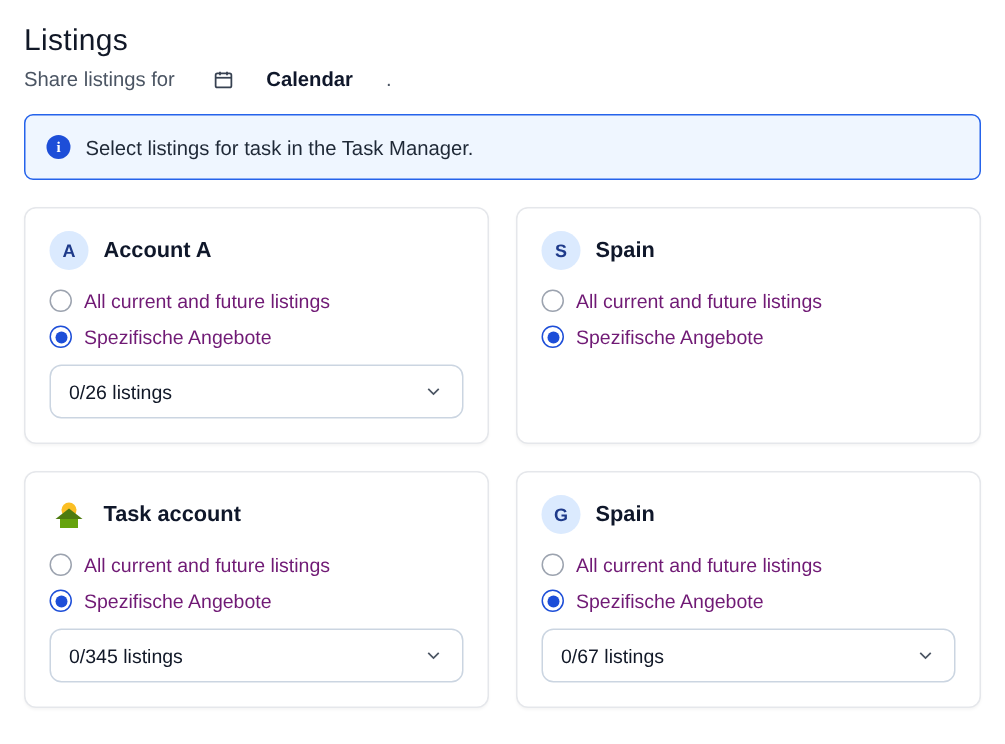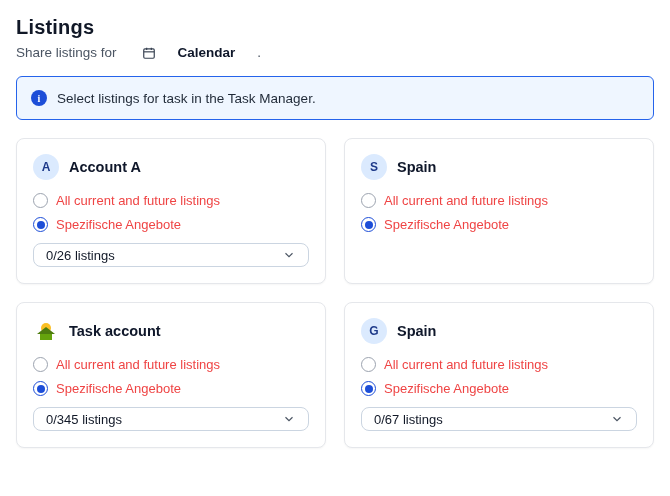--- a/index.html
+++ b/index.html
@@ -7,21 +7,21 @@
     width: 670px; height: 496px;
     background: #ffffff;
     font-family: "Liberation Sans", sans-serif;
     color: #1f2937;
     overflow: hidden;
   }
   .page { padding: 16px 16px 18px 16px; }
 
   .page-title {
     font-size: 20px;
-    font-weight: 700;
+    font-weight: 400;
     color: #111827;
     letter-spacing: 0.2px;
   }
   .subtitle {
     margin-top: 6px;
     font-size: 13.5px;
     color: #4b5563;
     display: flex;
     align-items: center;
     gap: 22px;
@@ -98,21 +98,21 @@
     font-size: 14.5px;
     font-weight: 700;
     color: #0f172a;
   }
 
   .radio-row {
     display: flex;
     align-items: center;
     gap: 8px;
     font-size: 13px;
-    color: #ef4444;
+    color: #701a75;
     margin-bottom: 9px;
     cursor: pointer;
   }
   .radio {
     width: 15px; height: 15px;
     flex: 0 0 15px;
     border-radius: 50%;
     border: 1.5px solid #9ca3af;
     background: #ffffff;
     display: inline-flex;
@@ -122,21 +122,21 @@
   .radio.selected { border-color: #1d4ed8; }
   .radio.selected::after {
     content: "";
     width: 8px; height: 8px;
     border-radius: 50%;
     background: #1d4ed8;
   }
 
   .dropdown {
     margin-top: 11px;
-    height: 24px;
+    height: 36px;
     border: 1px solid #cbd5e1;
     border-radius: 8px;
     background: #ffffff;
     display: flex;
     align-items: center;
     justify-content: space-between;
     padding: 0 12px;
     font-size: 13px;
     color: #111827;
     cursor: pointer;

